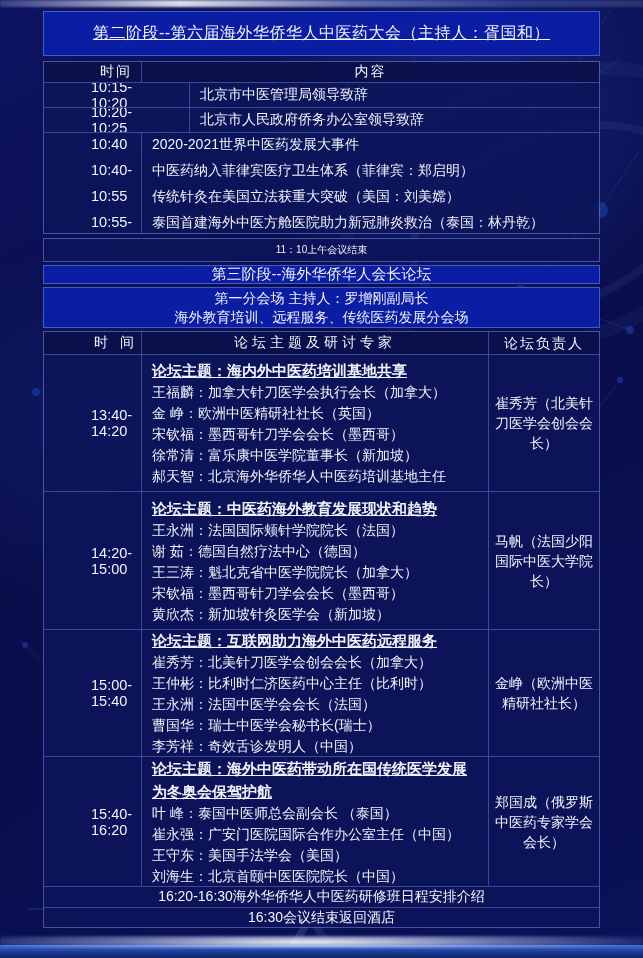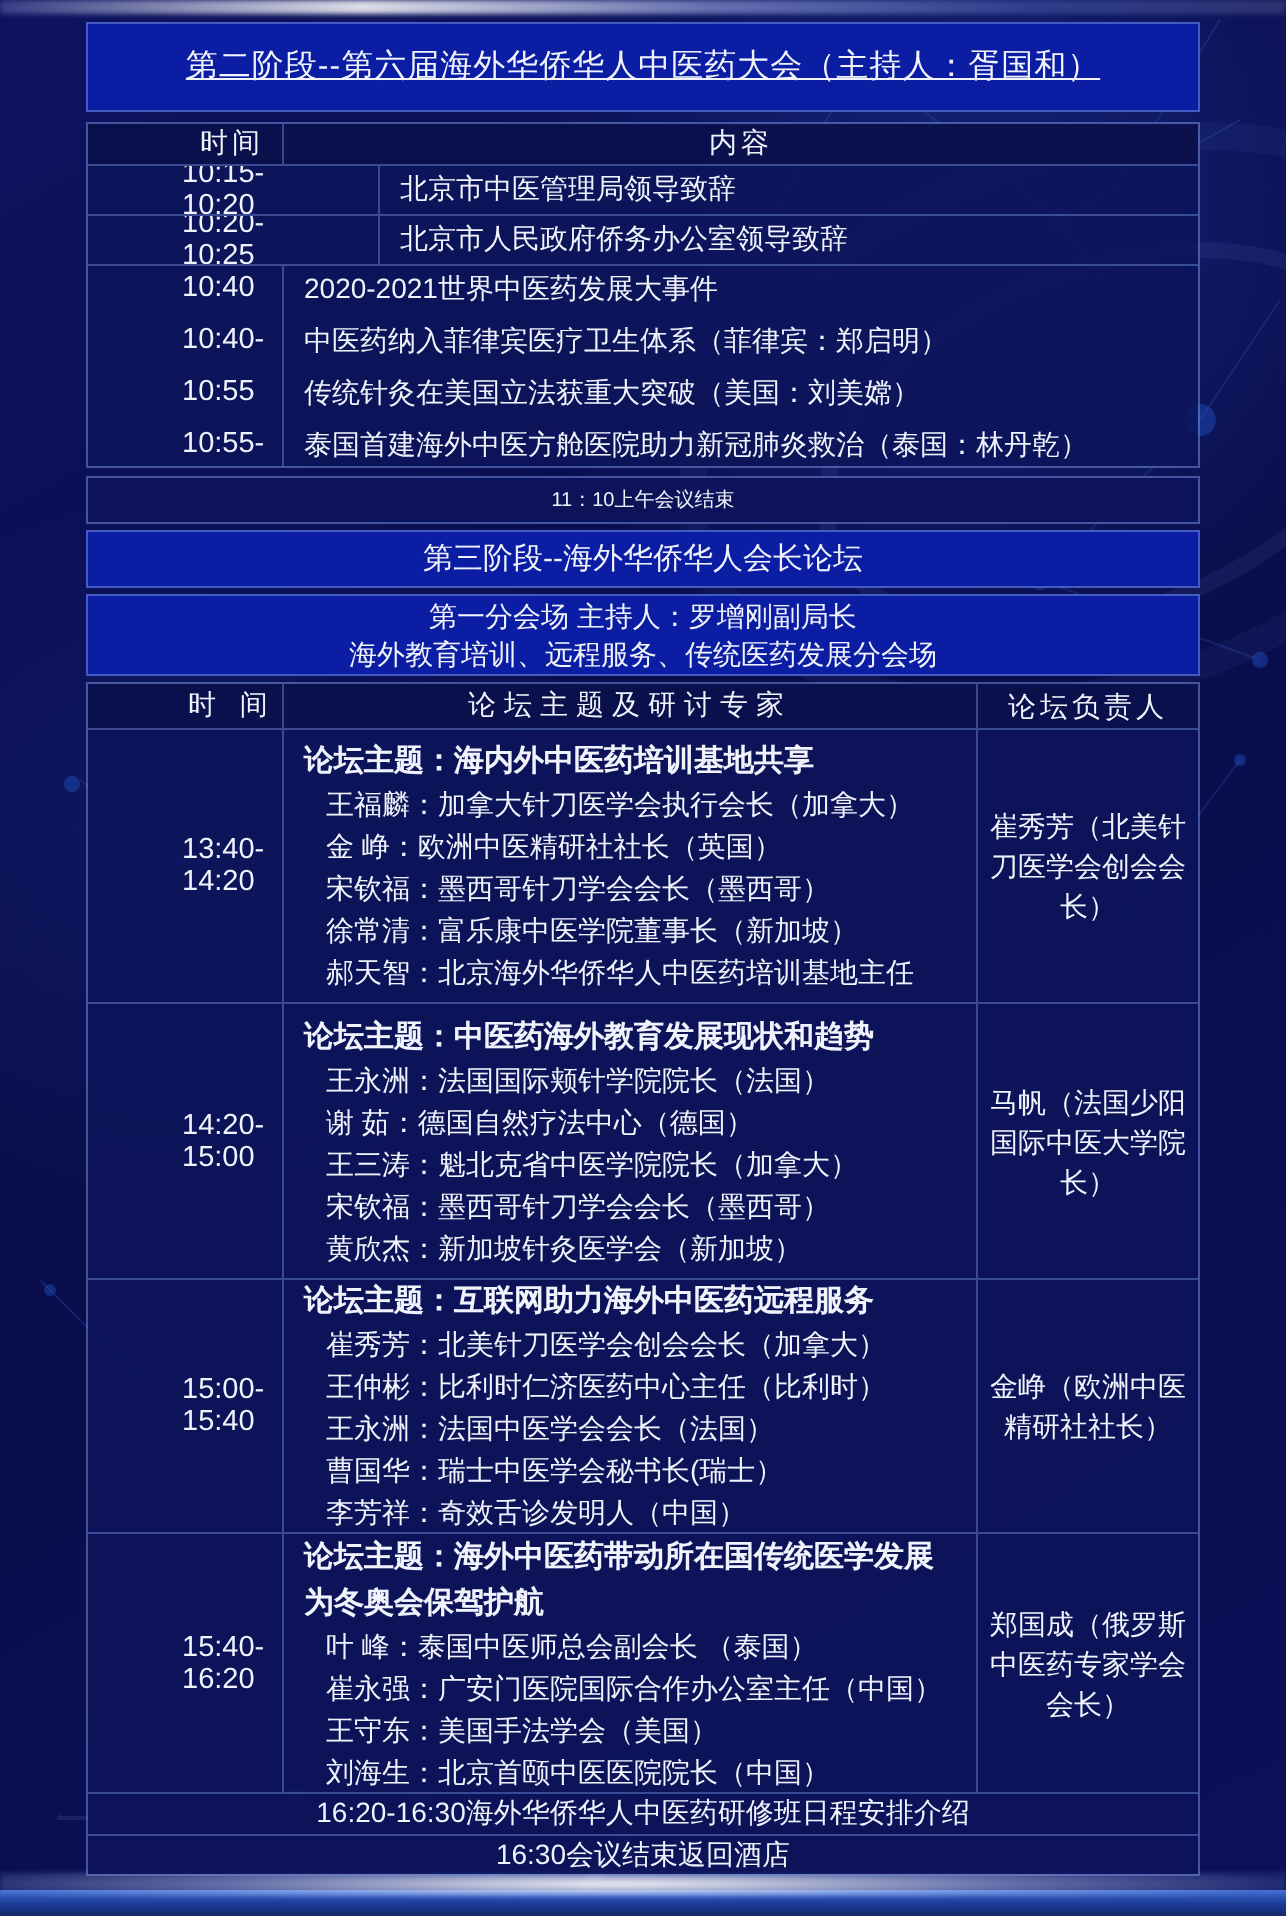--- a/index.html
+++ b/index.html
@@ -57,21 +57,21 @@
     width:100%;
     border:1px solid rgba(115,142,220,0.55);
     display:flex; flex-direction:column; align-items:center; justify-content:center;
     text-align:center;
   }
   .band.blue { background:#0b1da3; }
   .band.dark { background:rgba(13,19,90,0.92); }
 
   .title-band { height:45px; font-size:16px; letter-spacing:.5px; margin-bottom:5px;text-decoration:underline; }
   .close-band { height:24px; font-size:10px; margin:4px 0 3px 0; }
-  .stage3-band { height:29px; font-size:15px; margin-bottom:3px; }
+  .stage3-band { height:19px; font-size:15px; margin-bottom:3px; }
   .session-band { height:41px; font-size:14px; line-height:19px; margin-bottom:3px; }
 
   .tbl { width:100%; border:1px solid rgba(115,142,220,0.55); }
   .tr { display:flex; border-top:1px solid rgba(115,142,220,0.45); background:rgba(13,20,90,0.88); }
   .tr:first-child { border-top:none; }
   .td { overflow:hidden; }
   .td + .td { border-left:1px solid rgba(115,142,220,0.45); }
 
   
   .t-head { height:20px; background:rgba(10,16,75,0.92); }
@@ -81,22 +81,22 @@
   .r25 { height:25px;gap:48px; }
   .r-big { height:101px; }
   .r-big .col-time div { line-height:26px; }
   .r-big .col-rest div { line-height:26px; white-space:nowrap; }
 
   
   .f-head { height:22px; background:rgba(10,16,75,0.92); }
   .f-head .td { display:flex; align-items:center; justify-content:center; font-size:14px; letter-spacing:4px; }
   .f-main { width:347px; flex:none; display:flex; flex-direction:column; justify-content:center; padding:0 10px; }
   .f-lead { flex:1; display:flex; align-items:center; justify-content:center; text-align:center; font-size:14px; line-height:20px; padding:0 6px; }
-  .topic { font-size:15px; font-weight:bold; line-height:23px; }
-  .speaker { font-size:14px; line-height:21px; white-space:nowrap;margin-left:11px; }
+  .topic { font-size:15px; font-weight:bold; line-height:23px;text-decoration:underline; }
+  .speaker { font-size:14px; line-height:21px; white-space:nowrap; }
   .fr1 { height:137px; } .fr2 { height:138px; } .fr3 { height:127px; } .fr4 { height:130px; }
   .f-foot { display:flex; align-items:center; justify-content:center; font-size:14px; background:rgba(13,19,90,0.92); }
   .ff1 { height:21px; } .ff2 { height:20px; }
 </style>
 </head>
 <body>
 
 <div class="page">
 
   <div class="top-streak"></div>

